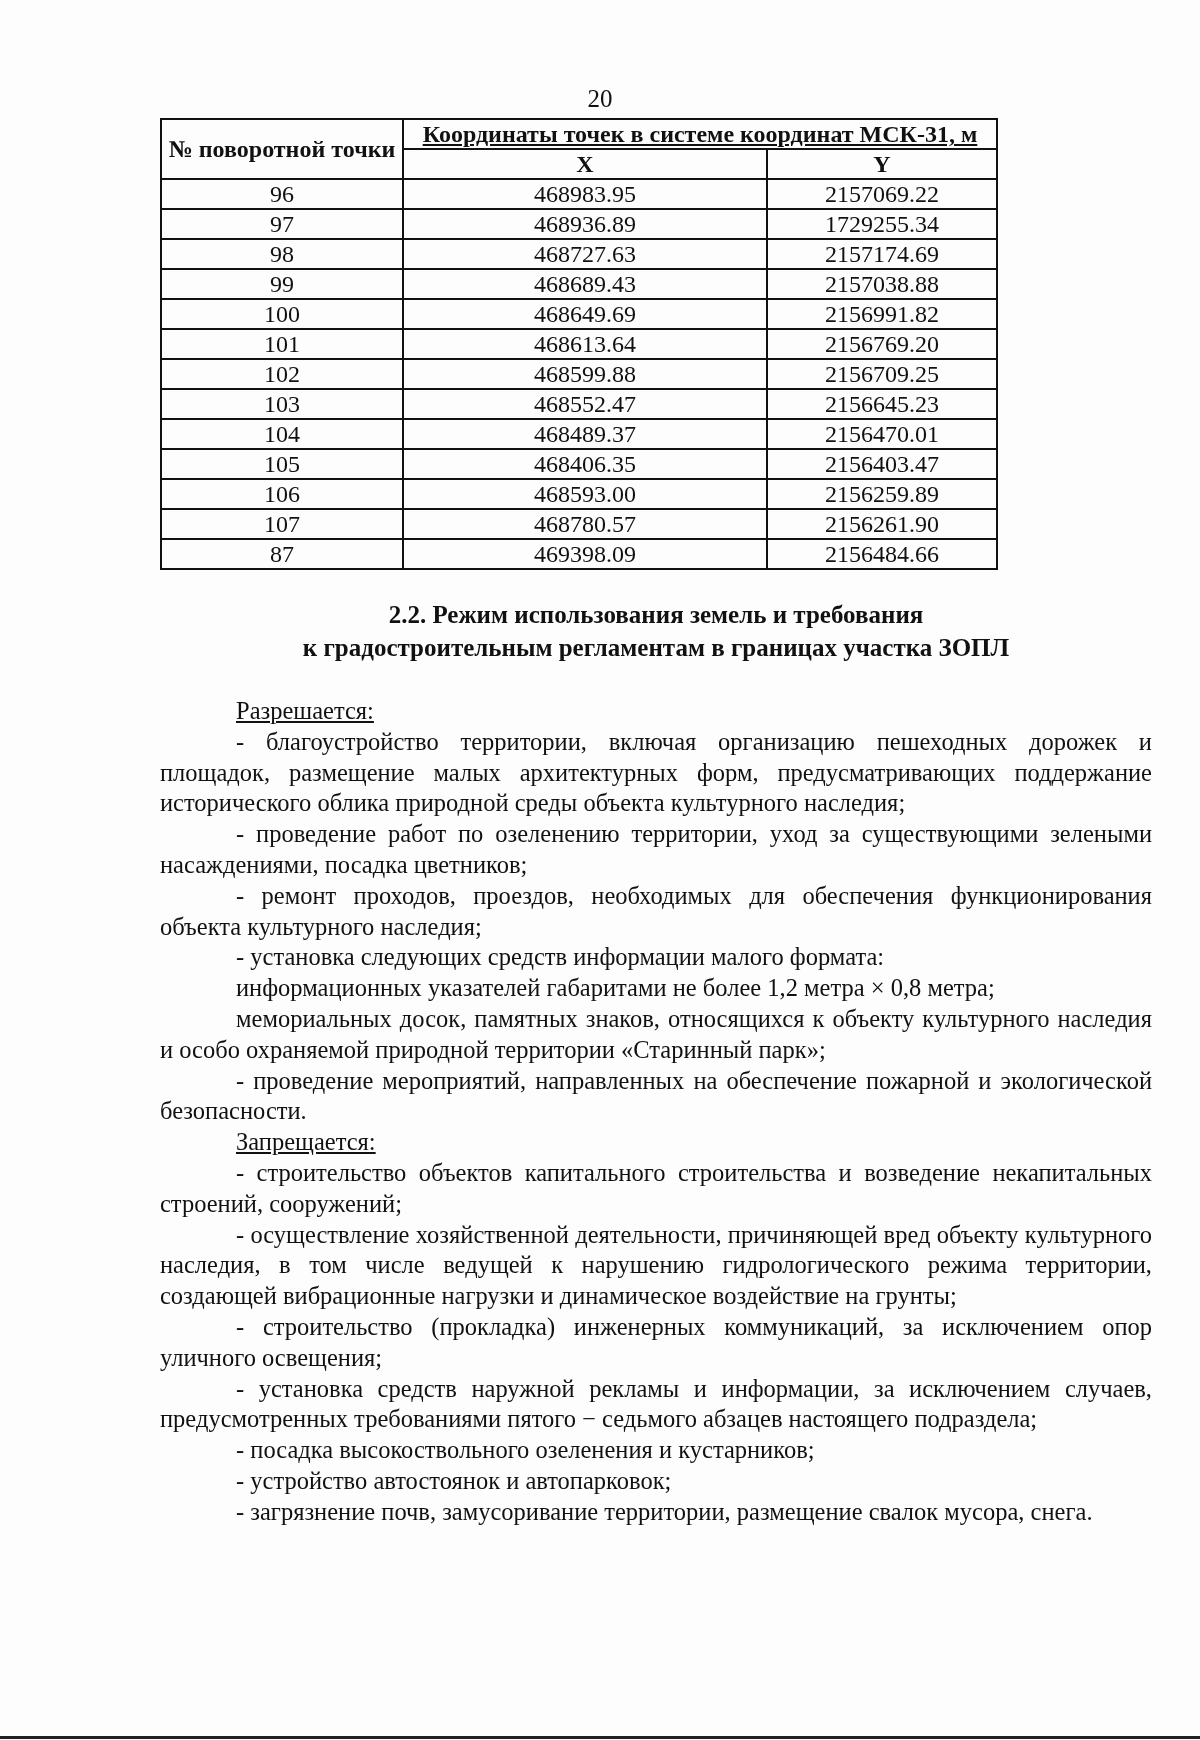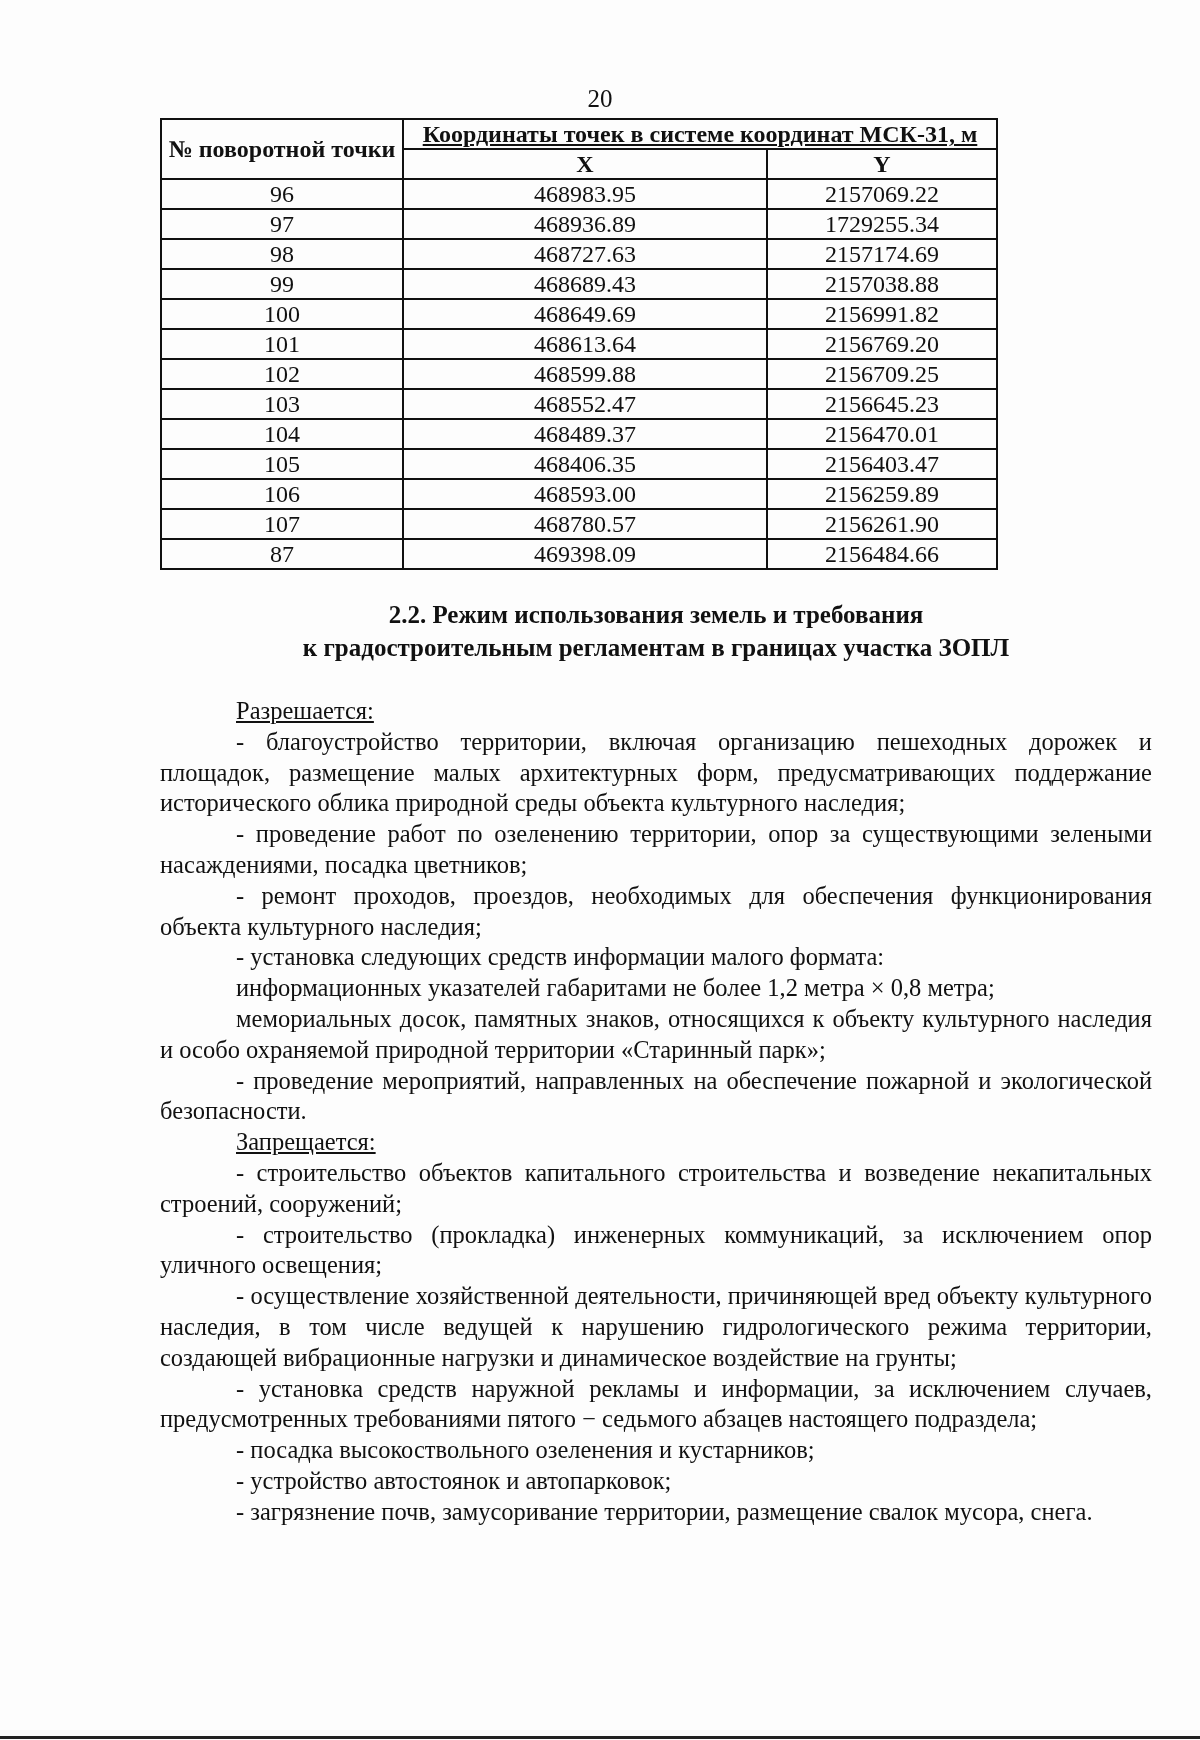--- a/index.html
+++ b/index.html
@@ -123,32 +123,32 @@
 
 <div class="heading">
   <div>2.2. Режим использования земель и требования</div>
   <div>к градостроительным регламентам в границах участка ЗОПЛ</div>
 </div>
 
 <div class="body-text">
   <p class="label">Разрешается:</p>
   <div id="allowed-list">
       <p>- благоустройство территории, включая организацию пешеходных дорожек и площадок, размещение малых архитектурных форм, предусматривающих поддержание исторического облика природной среды объекта культурного наследия;</p>
-      <p>- проведение работ по озеленению территории, опор за существующими зелеными насаждениями, посадка цветников;</p>
+      <p>- проведение работ по озеленению территории, уход за существующими зелеными насаждениями, посадка цветников;</p>
       <p>- ремонт проходов, проездов, необходимых для обеспечения функционирования объекта культурного наследия;</p>
       <p>- установка следующих средств информации малого формата:</p>
       <p>информационных указателей габаритами не более 1,2 метра × 0,8 метра;</p>
       <p>мемориальных досок, памятных знаков, относящихся к объекту культурного наследия и особо охраняемой природной территории «Старинный парк»;</p>
       <p>- проведение мероприятий, направленных на обеспечение пожарной и экологической безопасности.</p>
     </div>
   <p class="label">Запрещается:</p>
   <div id="forbidden-list">
       <p>- строительство объектов капитального строительства и возведение некапитальных строений, сооружений;</p>
+      <p>- осуществление хозяйственной деятельности, причиняющей вред объекту культурного наследия, в том числе ведущей к нарушению гидрологического режима территории, создающей вибрационные нагрузки и динамическое воздействие на грунты;</p>
       <p>- строительство (прокладка) инженерных коммуникаций, за исключением опор уличного освещения;</p>
-      <p>- осуществление хозяйственной деятельности, причиняющей вред объекту культурного наследия, в том числе ведущей к нарушению гидрологического режима территории, создающей вибрационные нагрузки и динамическое воздействие на грунты;</p>
       <p>- установка средств наружной рекламы и информации, за исключением случаев, предусмотренных требованиями пятого − седьмого абзацев настоящего подраздела;</p>
       <p>- посадка высокоствольного озеленения и кустарников;</p>
       <p>- устройство автостоянок и автопарковок;</p>
       <p>- загрязнение почв, замусоривание территории, размещение свалок мусора, снега.</p>
     </div>
 </div>
 
 <div class="bottom-line"></div>
 
 </body></html>

